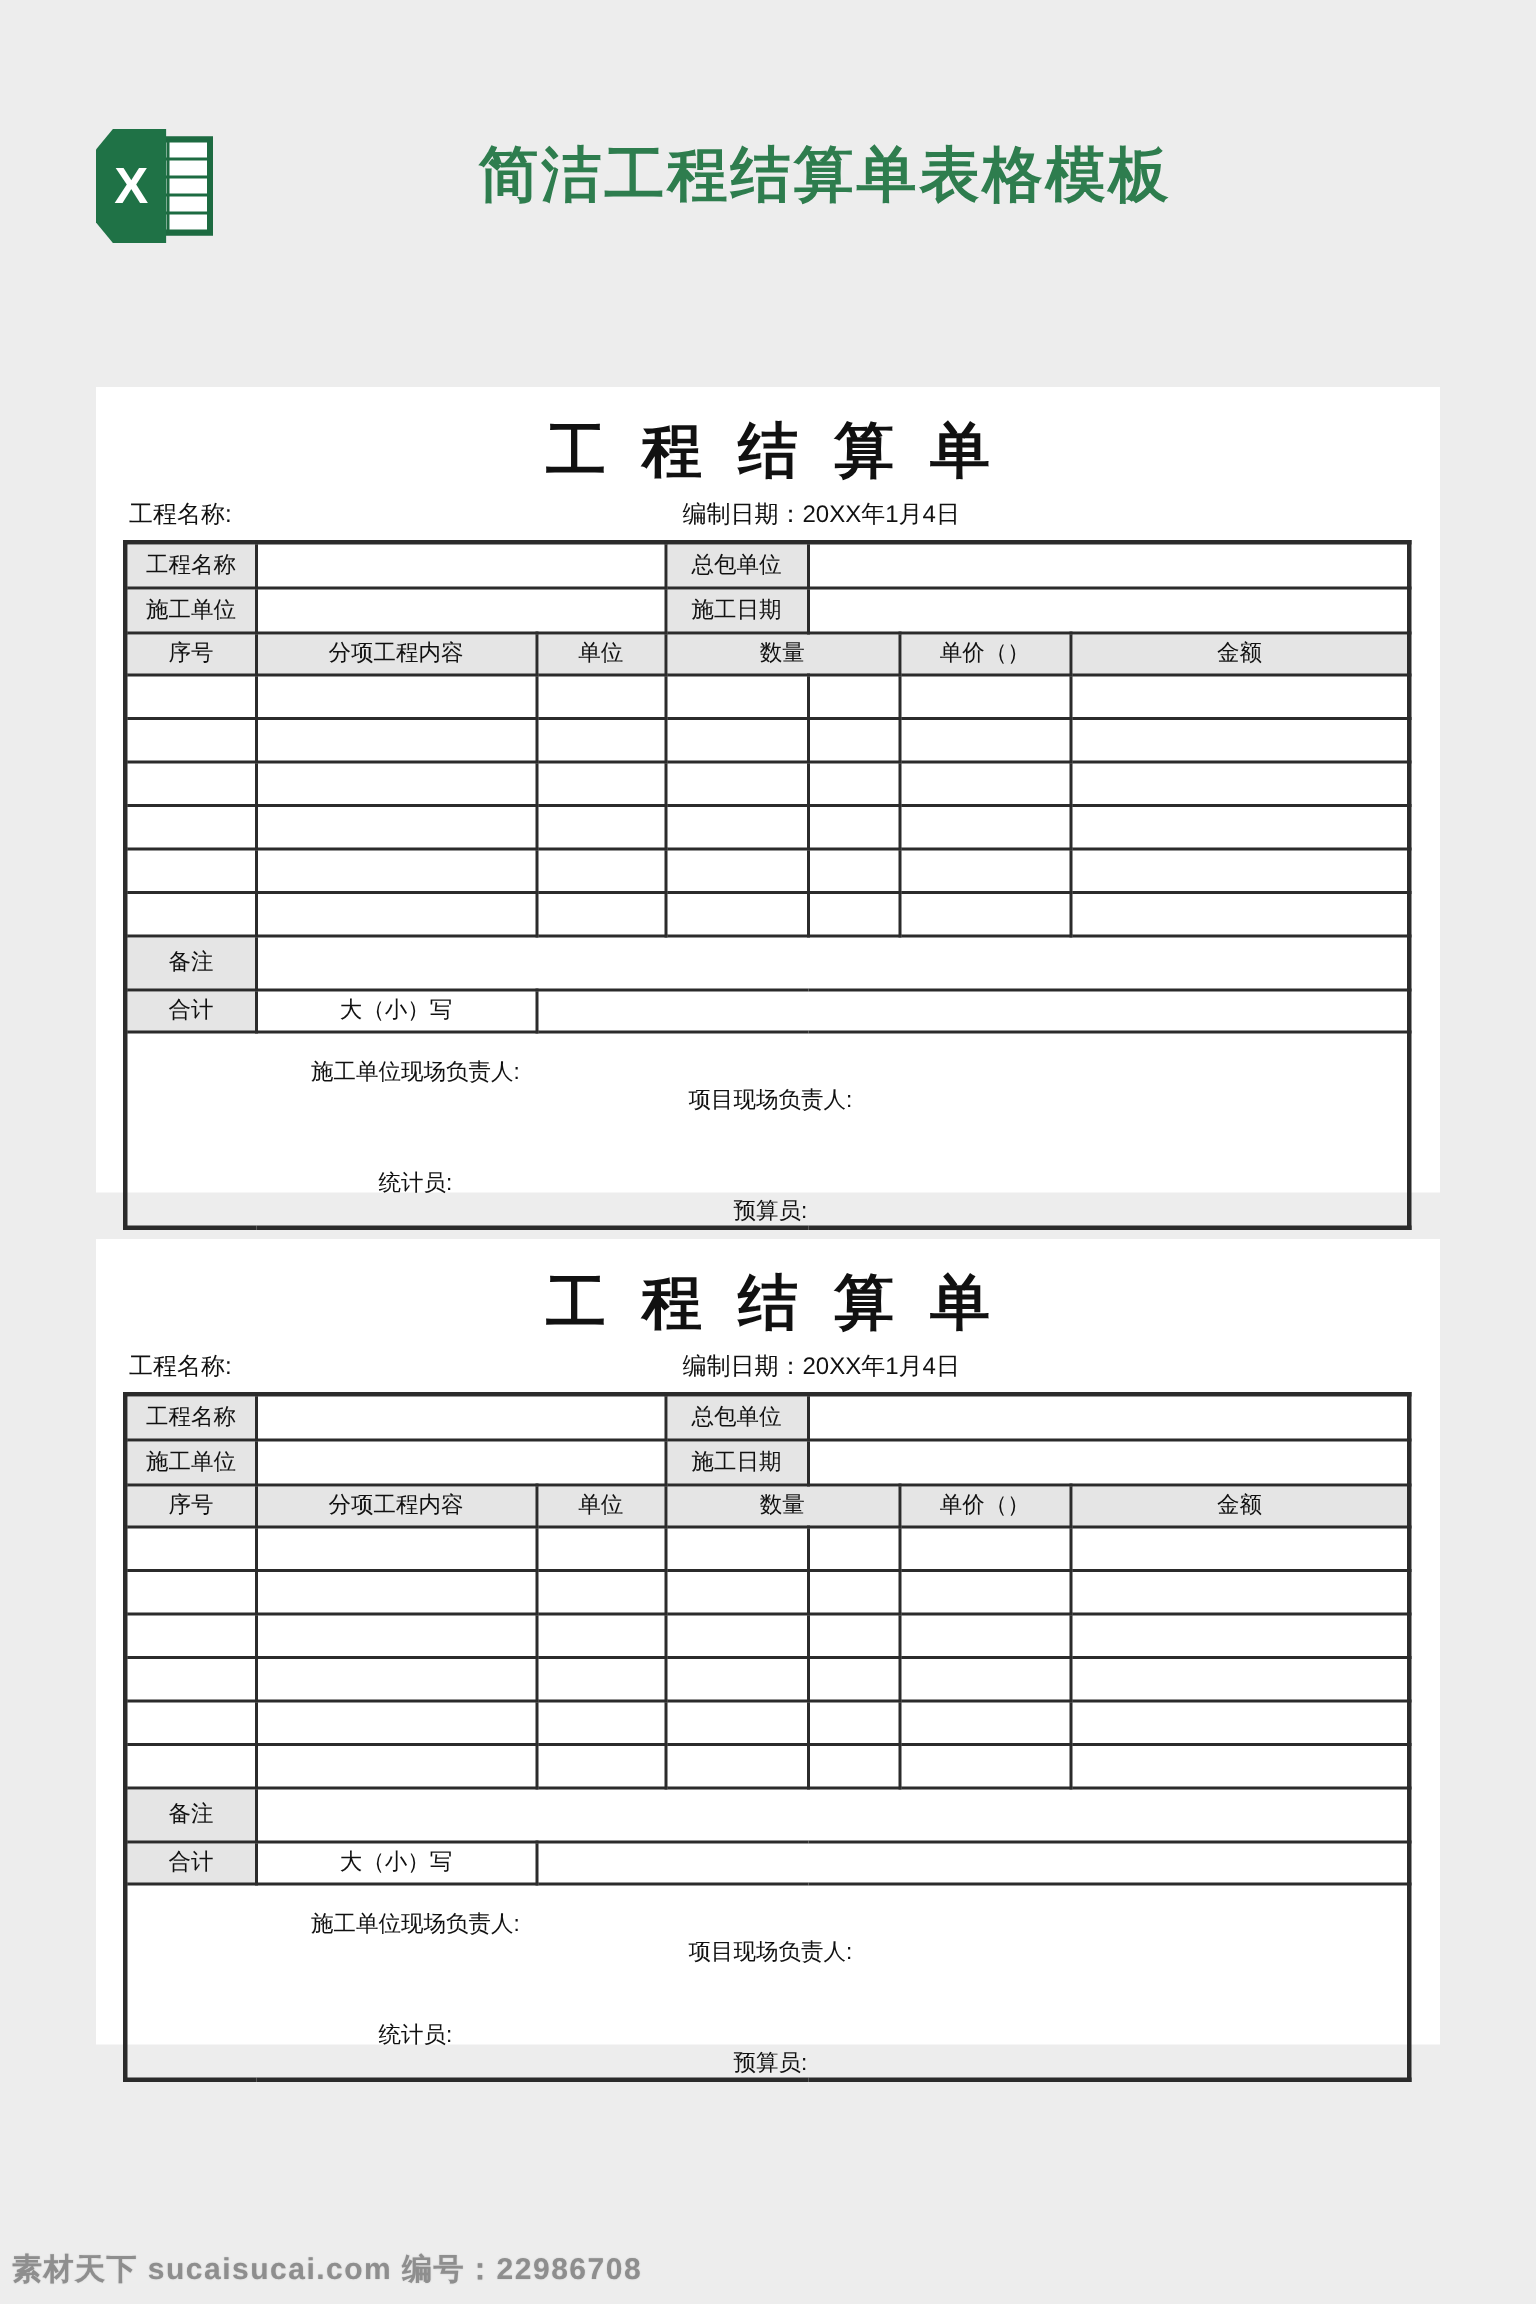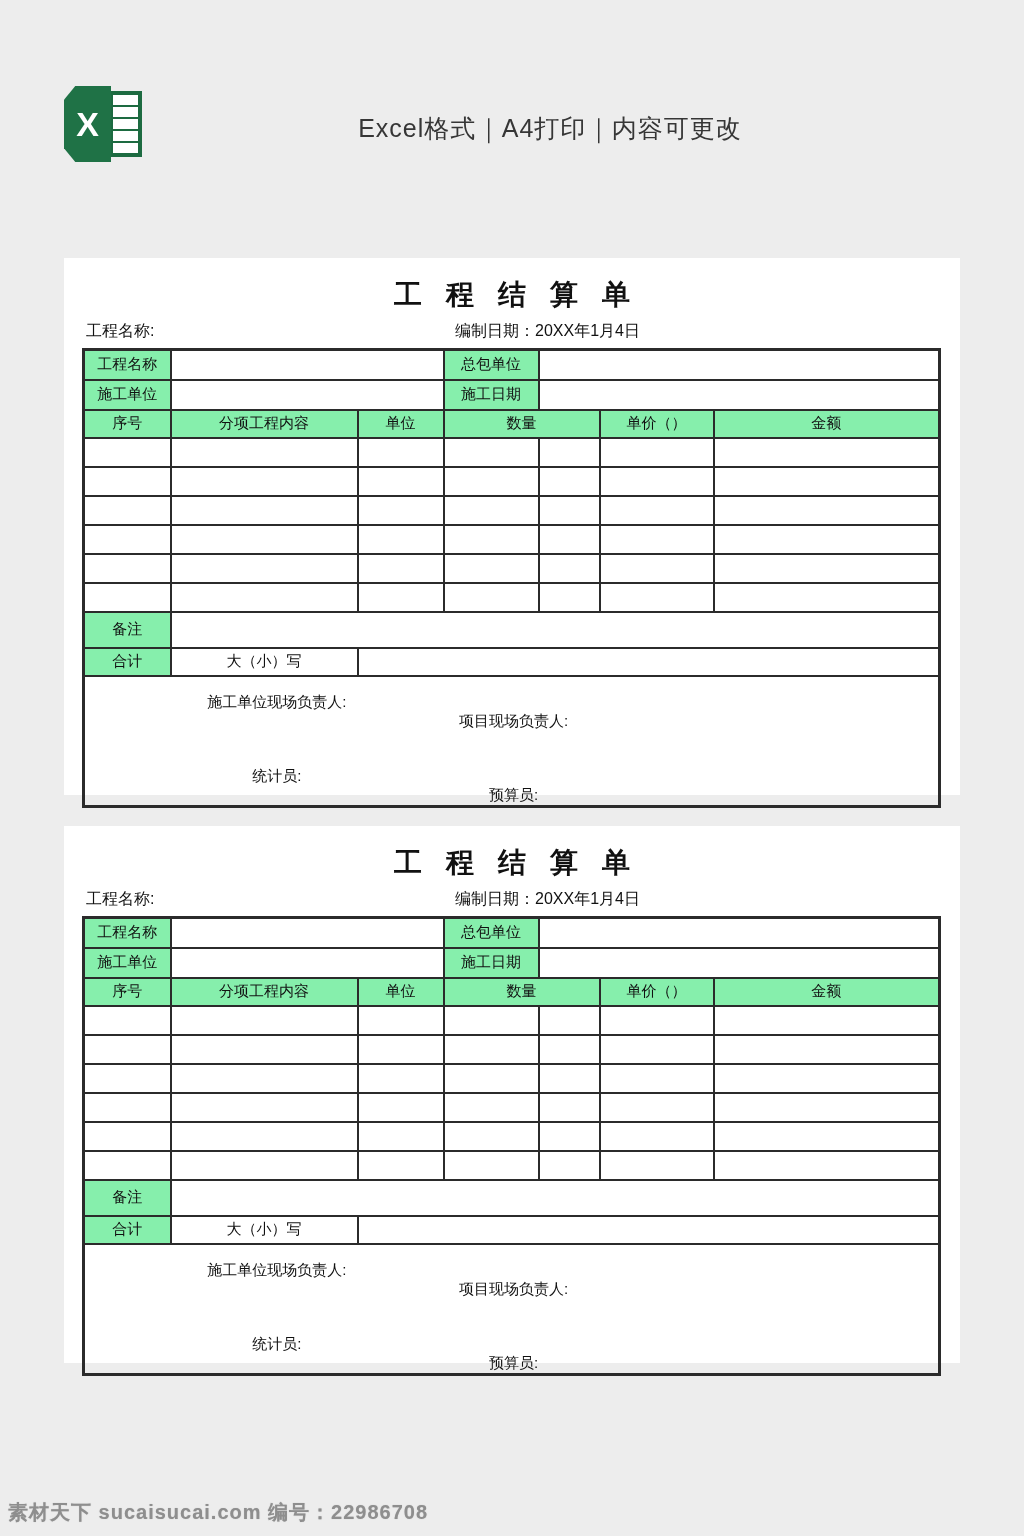--- a/index.html
+++ b/index.html
@@ -26,36 +26,36 @@
   .xl-flag span{color:#fff;font-weight:bold;font-size:34px;line-height:1;}
   .head-text{position:absolute;left:120px;right:44px;top:96px;text-align:center;}
   .main-title{margin:0;font-size:40px;font-weight:bold;color:#2e7d4e;letter-spacing:2px;line-height:1.05;}
   .subtitle{margin:16px 0 0;font-size:25px;font-weight:500;color:#363636;letter-spacing:1px;}
 
   
   .panel{position:absolute;left:64px;width:896px;height:537px;background:#ffffff;}
   .panel-1{top:258px;}
   .panel-2{top:826px;}
   .form-title{
-    margin:23px 0 0;text-align:center;font-size:28px;font-weight:bold;color:#111;
+    margin:23px 0 0;text-align:center;font-size:40px;font-weight:bold;color:#111;
     letter-spacing:24px;text-indent:24px;line-height:1;
   }
   .meta{position:relative;margin:12px 22px 0;height:21px;font-size:16px;}
   .meta-date{position:absolute;left:369px;top:0;white-space:nowrap;}
 
   
   table.sheet{
     margin:6px 0 0 18px;width:856px;border-collapse:collapse;table-layout:fixed;
     border:3px solid #2b2b2b;
   }
   .sheet td,.sheet th{
     border:2px solid #2b2b2b;padding:0 2px;font-size:15px;font-weight:normal;
     text-align:center;vertical-align:middle;overflow:hidden;white-space:nowrap;color:#111;
   }
-  .teal{background:#86efac;}
+  .teal{background:#e5e5e5;}
   .r-info{height:30px;}
   .r-head{height:28px;}
   .r-body{height:29px;}
   .r-remark{height:36px;}
   .r-total{height:28px;margin-top:12px;}
   .r-sign{height:100px;}
   .sign-cell{text-align:left;vertical-align:top;white-space:normal;}
   .sig-row{display:flex;padding-left:4px;font-size:15px;flex-direction:column;}
   .sig-row.first{margin-top:16px;}
   .sig-row.second{margin-top:36px;}
@@ -82,21 +82,21 @@
         <i></i>
         <i></i>
         <i></i>
         <i></i>
     </div>
     <div class="xl-flag">
       <span>X</span>
     </div>
   </div>
   <div class="head-text">
-    <p class="subtitle">Excel格式｜A4打印｜内容可更改</p>
+    <h1 class="main-title">简洁工程结算单表格模板</h1>
   </div>
 </header>
 
 <div id="panels">
   <section class="panel panel-1">
     <h2 class="form-title">工程结算单</h2>
     <div class="meta">
       <span>工程名称:</span>
       <span class="meta-date"><span>编制日期：</span><span>20XX年1月4日</span></span>
     </div>

